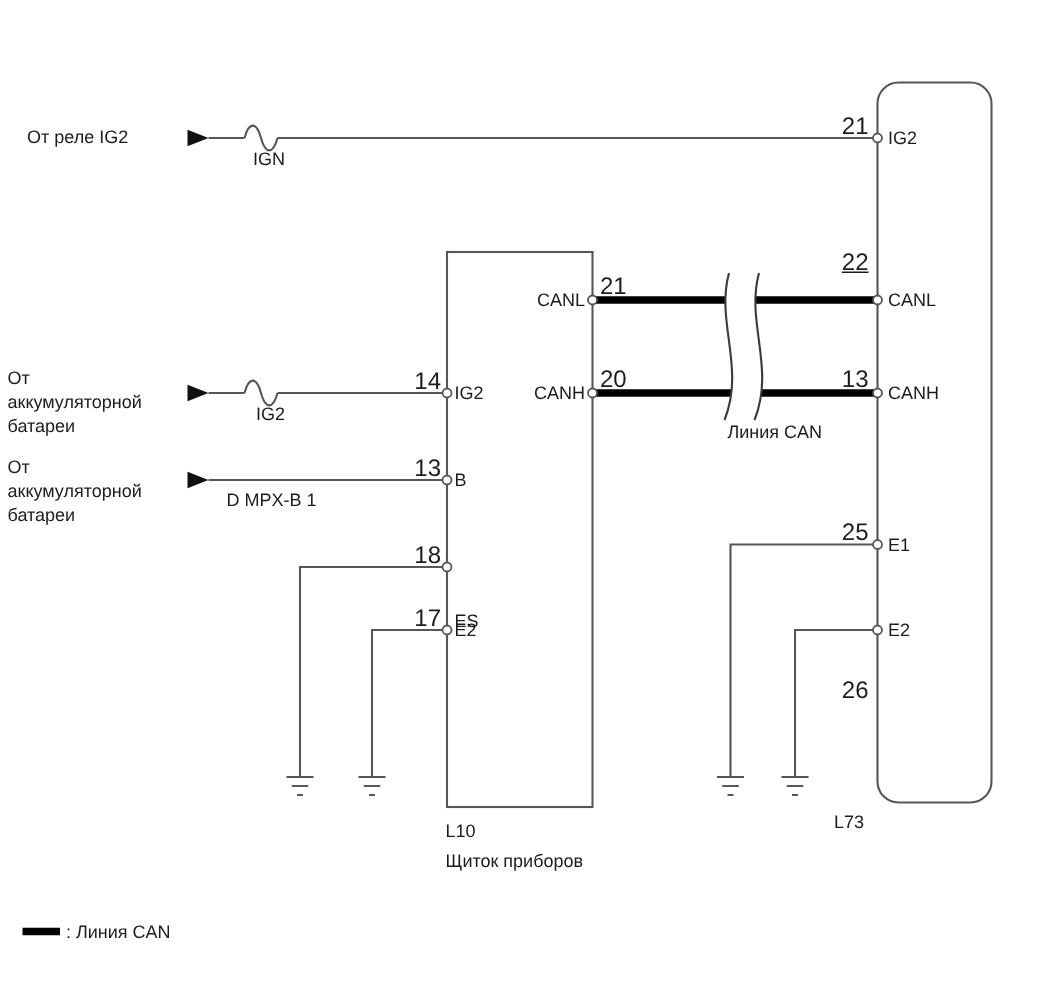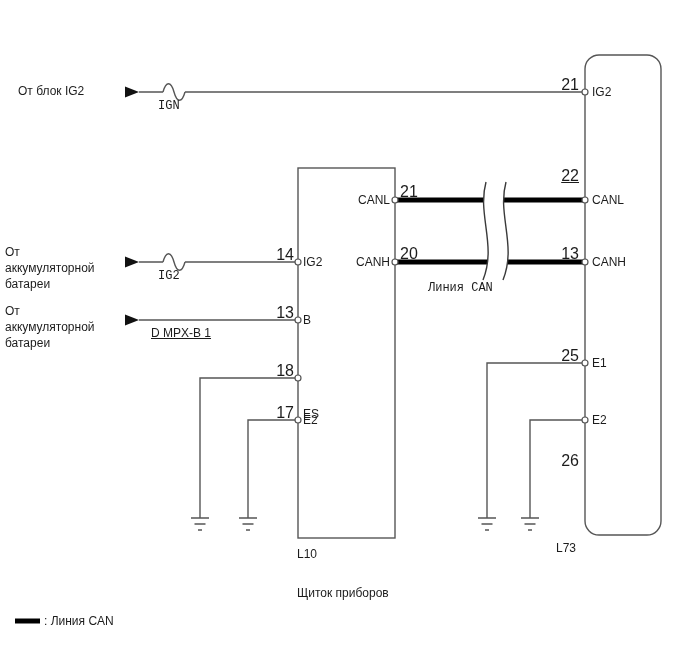--- a/index.html
+++ b/index.html
@@ -7,21 +7,21 @@
     position:relative; width:691px; height:660px; background:#ffffff;
     overflow:hidden; font-family:"Liberation Sans", sans-serif;
   }
   svg { position:absolute; left:0; top:0; }
   .t {
     position:absolute; font-family:"Liberation Sans", sans-serif;
     font-size:12px; color:#1c1c1c; white-space:nowrap; line-height:15px;
   }
   .num { font-size:16px; }
   .r { text-align:right; }
-  .c { text-align:left;font-family:Liberation Mono, monospace; }
+  .c { text-align:right; }
 </style>
 </head>
 <body>
 
 <div class="stage">
 
   <svg width="691" height="660" viewBox="0 0 691 660">
 
     <g stroke="#565656" stroke-width="1.4" fill="none">
       <path d="M139,92 H163 M185,92 H585"></path>
@@ -69,38 +69,38 @@
       <circle cx="298" cy="320" r="3"></circle>
       <circle cx="298" cy="378" r="3"></circle>
       <circle cx="585" cy="363" r="3"></circle>
       <circle cx="298" cy="420" r="3"></circle>
       <circle cx="585" cy="420" r="3"></circle>
     </g>
 
     <path d="M15,621 H40" stroke="#000000" stroke-width="5"></path>
   </svg>
 
-  <div class="t" style="left:18px; top:84px;">От блок IG2</div>
+  <div class="t" style="left:18px; top:84px;">От реле IG2</div>
 
   <div class="t" style="left:5px; top:244px; line-height:16px;">
     <div>От</div>
     <div>аккумуляторной</div>
     <div>батареи</div>
   </div>
 
   <div class="t" style="left:5px; top:303px; line-height:16px;">
     <div>От</div>
     <div>аккумуляторной</div>
     <div>батареи</div>
   </div>
 
   <div class="t c" style="left:158px; top:99px; width:32px;">IGN</div>
   <div class="t c" style="left:158px; top:269px; width:32px;">IG2</div>
 
-  <div class="t" style="left:151px; top:326px;text-decoration:underline;">D MPX-B 1</div>
+  <div class="t" style="left:151px; top:326px;">D MPX-B 1</div>
   <div class="t c" style="left:428px; top:281px; width:120px;">Линия CAN</div>
 
   <div class="t num r" style="left:264px; top:247px; width:30px;">14</div>
   <div class="t" style="left:303px; top:255px;">IG2</div>
   <div class="t num r" style="left:264px; top:305px; width:30px;">13</div>
   <div class="t" style="left:303px; top:313px;">B</div>
   <div class="t num r" style="left:264px; top:363px; width:30px;">18</div>
   <div class="t" style="left:303px; top:371px;margin-top:36px;">ES</div>
   <div class="t num r" style="left:264px; top:405px; width:30px;">17</div>
   <div class="t" style="left:303px; top:413px;">E2</div>
@@ -115,18 +115,18 @@
   <div class="t num r" style="left:549px; top:168px; width:30px;text-decoration:underline;">22</div>
   <div class="t" style="left:592px; top:193px;">CANL</div>
   <div class="t num r" style="left:549px; top:246px; width:30px;">13</div>
   <div class="t" style="left:592px; top:255px;">CANH</div>
   <div class="t num r" style="left:549px; top:348px; width:30px;">25</div>
   <div class="t" style="left:592px; top:356px;">E1</div>
   <div class="t num r" style="left:549px; top:405px; width:30px;margin-top:48px;">26</div>
   <div class="t" style="left:592px; top:413px;">E2</div>
 
   <div class="t" style="left:297px; top:547px;">L10</div>
-  <div class="t" style="left:297px; top:586px;">Щиток приборов</div>
+  <div class="t" style="left:297px; top:567px;">Щиток приборов</div>
   <div class="t" style="left:556px; top:541px;">L73</div>
 
   <div class="t" style="left:44px; top:614px;">: Линия CAN</div>
 
 </div>
 
 </body></html>

